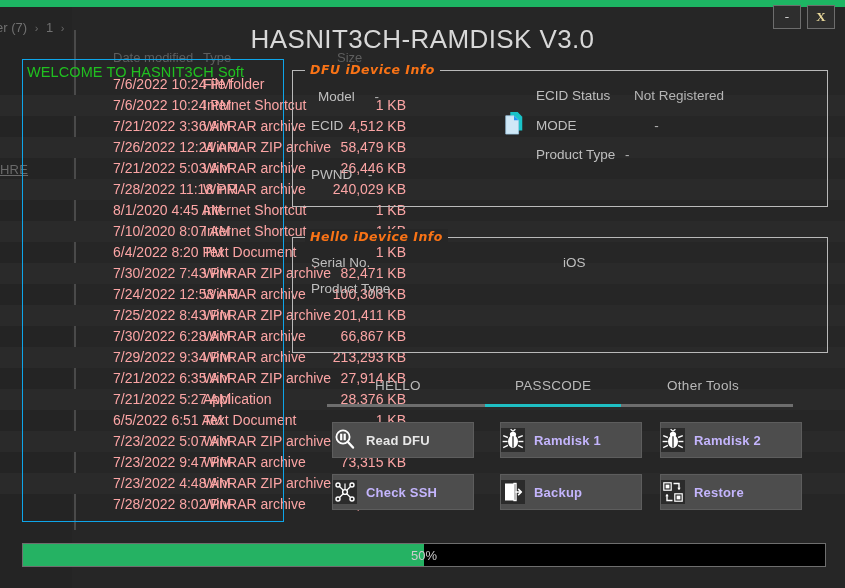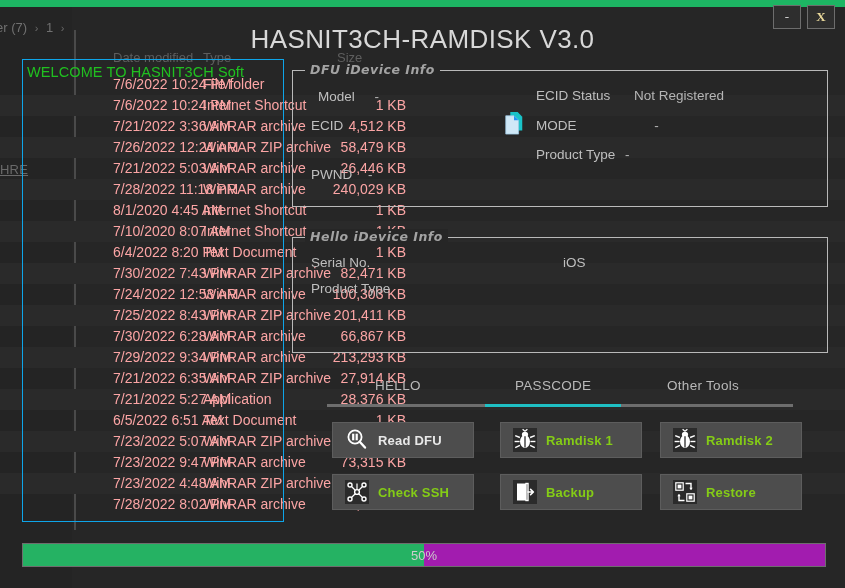--- a/index.html
+++ b/index.html
@@ -58,21 +58,21 @@
   .welcome-title { font-size:14.5px; color:#20c020; white-space:nowrap; letter-spacing:.1px; }
   .welcome-link {
     display:inline-block; margin-top:17px; font-size:14.5px; color:#cfcfcf;
     text-decoration:underline; cursor:pointer;
   }
 
   
   .groupbox { position:absolute; border:1px solid #b9b9b9; }
   .groupbox > .gb-title {
     position:absolute; top:-9px; left:12px; padding:0 5px; background:#262626;
-    font-size:12.5px; color:#a3a3a3; font-style:italic; font-weight:bold;
+    font-size:12.5px; color:#f97316; font-style:italic; font-weight:bold;
     font-family:"DejaVu Sans", sans-serif; letter-spacing:.5px;
   }
   #dfu-box { left:292px; top:70px; width:536px; height:137px; }
   #hello-box { left:292px; top:237px; width:536px; height:116px; }
 
   .field { position:absolute; font-size:13.5px; color:#bfbfbf; white-space:nowrap; }
   .field .fval { color:#b5b5b5; }
 
   .doc-icon { position:absolute; left:210px; top:40px; width:22px; height:26px; }
 
@@ -85,38 +85,38 @@
   .tab.t0 { left:48px; }
   .tab.t1 { left:188px; }
   .tab.t2 { left:340px; }
   .tabline { position:absolute; left:327px; top:404px; width:466px; height:3px; background:#6e6e6e; }
   .tabline-active { position:absolute; left:485px; top:404px; width:136px; height:3px; background:#1fc0c4; }
 
   
   .btn {
     position:absolute; width:142px; height:36px; background:#4d4d4d;
     border:1px solid #5d5d5d; display:flex; align-items:center;
-    cursor:pointer; padding-left:12px; gap:9px;
+    cursor:pointer; padding-left:0; gap:9px;
   }
   .btn.disabled { background:#4d4d4d; cursor:default; }
   .btn .blabel { font-size:13px; font-weight:bold; color:#e8e8e8; letter-spacing:.2px; }
-  .btn.disabled .blabel { color:#84cc16; font-weight:bold; }
+  .btn.disabled .blabel { color:#c4b5fd; font-weight:bold; }
   .btn .bicon { width:24px; height:24px; flex:0 0 24px; display:block; }
 
   #btn-readdfu  { left:332px; top:422px; }
   #btn-ramdisk1 { left:500px; top:422px; }
   #btn-ramdisk2 { left:660px; top:422px; }
   #btn-checkssh { left:332px; top:474px; }
   #btn-backup   { left:500px; top:474px; }
   #btn-restore  { left:660px; top:474px; }
 
   
   .progress-wrap {
     position:absolute; left:22px; top:543px; width:804px; height:24px;
-    background:#a21caf; border:1px solid #6e6e6e;
+    background:#000000; border:1px solid #6e6e6e;
   }
   .progress-fill { position:absolute; left:0; top:0; height:100%; background:#25b263; }
   .progress-text {
     position:absolute; left:0; top:0; width:100%; height:100%;
     display:flex; align-items:center; justify-content:center;
     font-size:13px; color:#cccccc;
   }
 </style>
 </head>
 <body>

